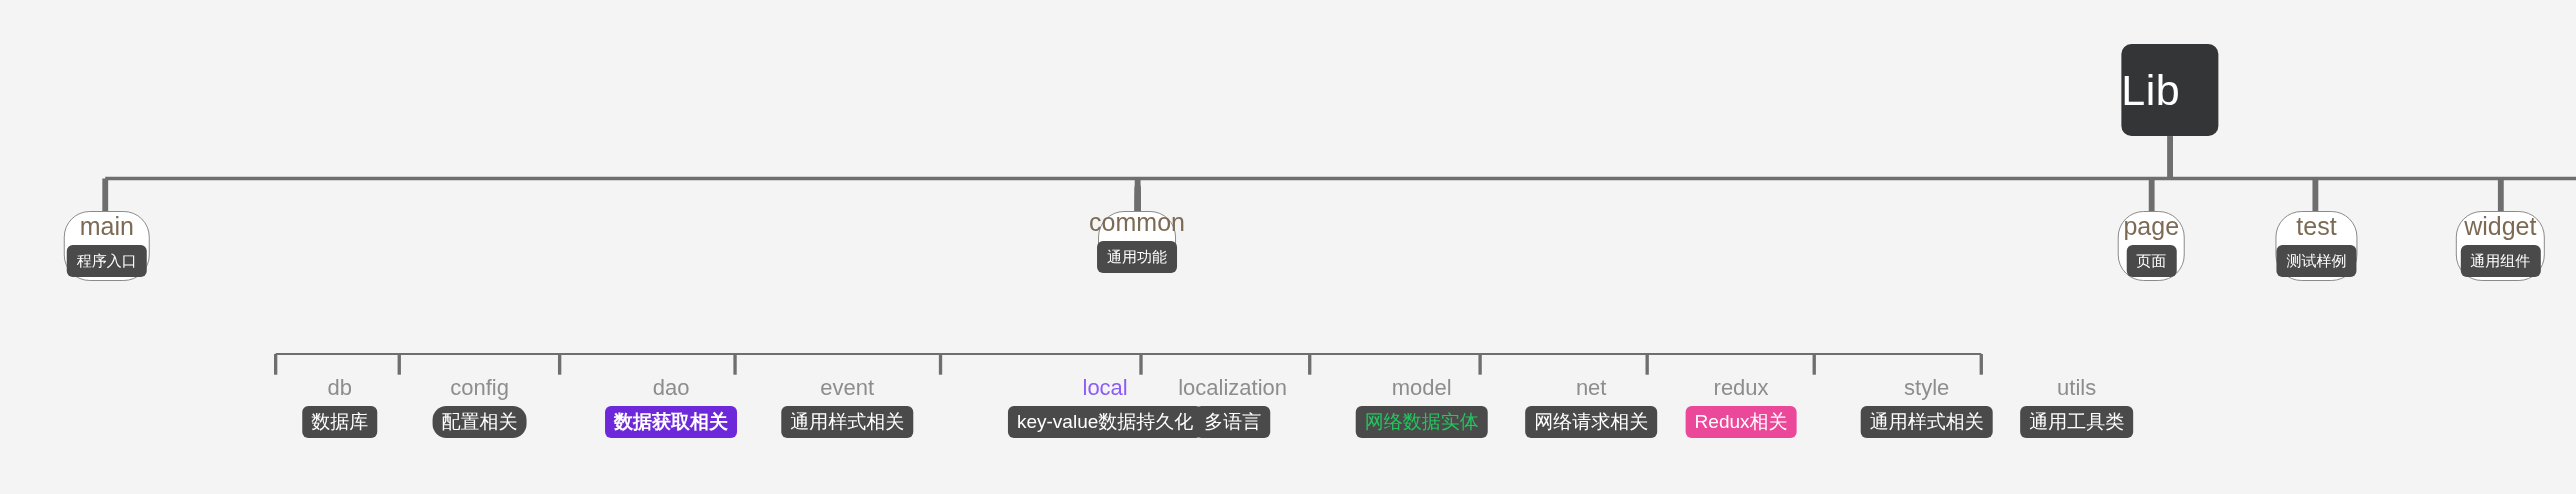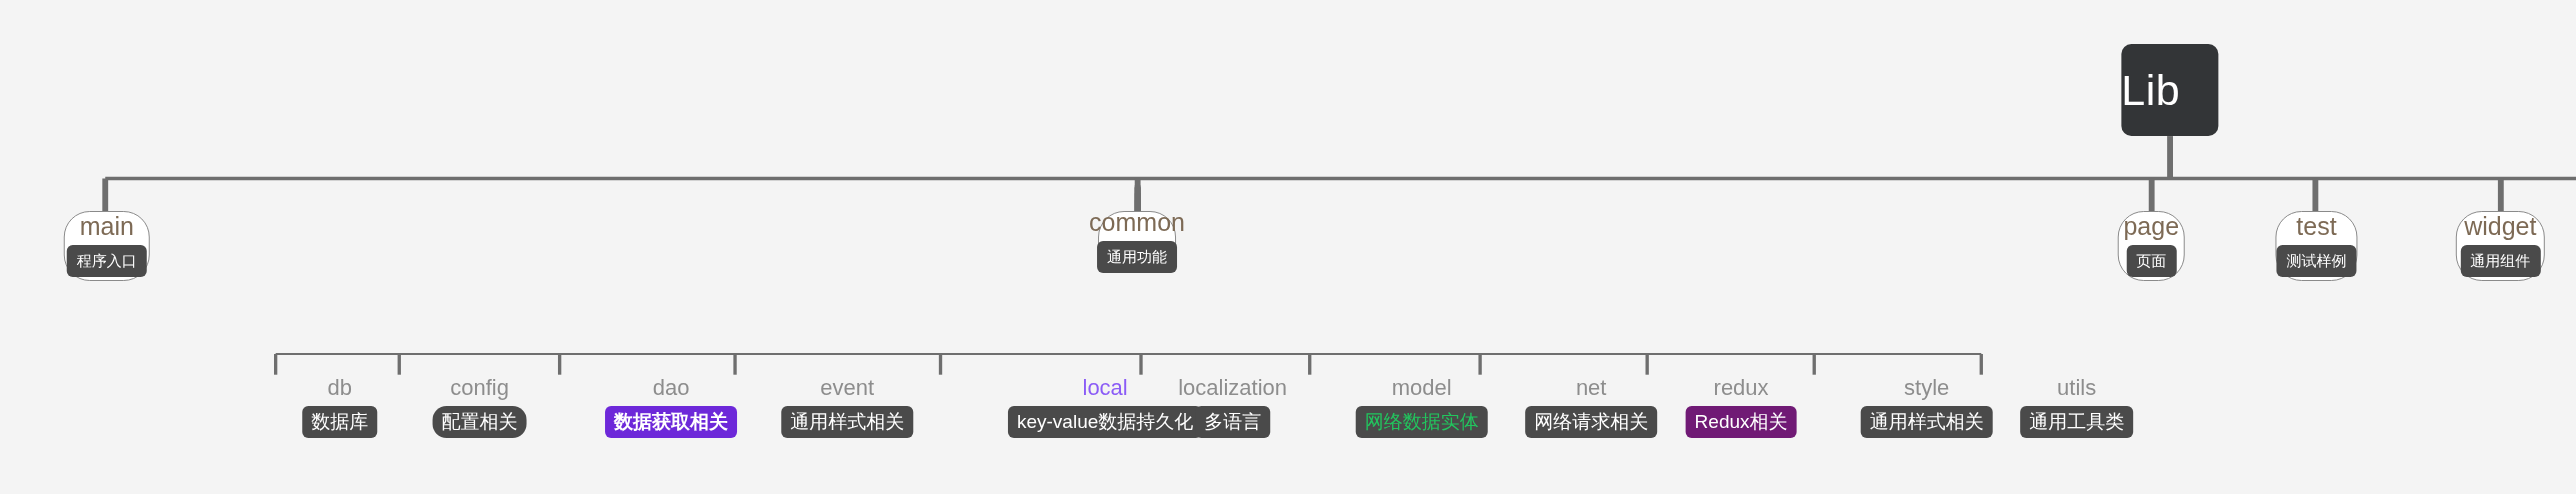--- a/index.html
+++ b/index.html
@@ -214,21 +214,21 @@
     <span class="badge" style="background: rgb(74, 74, 74); color: #22c55e;">网络数据实体</span>
   </div>
 
   <div class="leaf-node" style="left: 873px; top: 375px; transform-origin: 50% 0px; transform: scale(0.590126, 1);">
     <span class="leaf-title" style="color: rgb(141, 141, 141);">net</span>
     <span class="badge" style="background: rgb(74, 74, 74); color: rgb(255, 255, 255);">网络请求相关</span>
   </div>
 
   <div class="leaf-node" style="left: 972px; top: 375px; transform-origin: 50% 0px; transform: scale(0.590126, 1);">
     <span class="leaf-title" style="color: rgb(141, 141, 141);">redux</span>
-    <span class="badge" style="background: #701a75; color: rgb(255, 255, 255); text-align: center;">Redux相关</span>
+    <span class="badge" style="background: #ec4899; color: rgb(255, 255, 255); text-align: center;">Redux相关</span>
   </div>
 
   <div class="leaf-node" style="left: 1071px; top: 375px; transform-origin: 50% 0px; transform: scale(0.590126, 1);">
     <span class="leaf-title" style="color: rgb(141, 141, 141);">style</span>
     <span class="badge" style="background: rgb(74, 74, 74); color: rgb(255, 255, 255);">通用样式相关</span>
   </div>
 
   <div class="leaf-node" style="left: 1169px; top: 375px; transform-origin: 50% 0px; transform: scale(0.590126, 1);">
     <span class="leaf-title" style="color: rgb(141, 141, 141);">utils</span>
     <span class="badge" style="background: rgb(74, 74, 74); color: rgb(255, 255, 255);">通用工具类</span>

